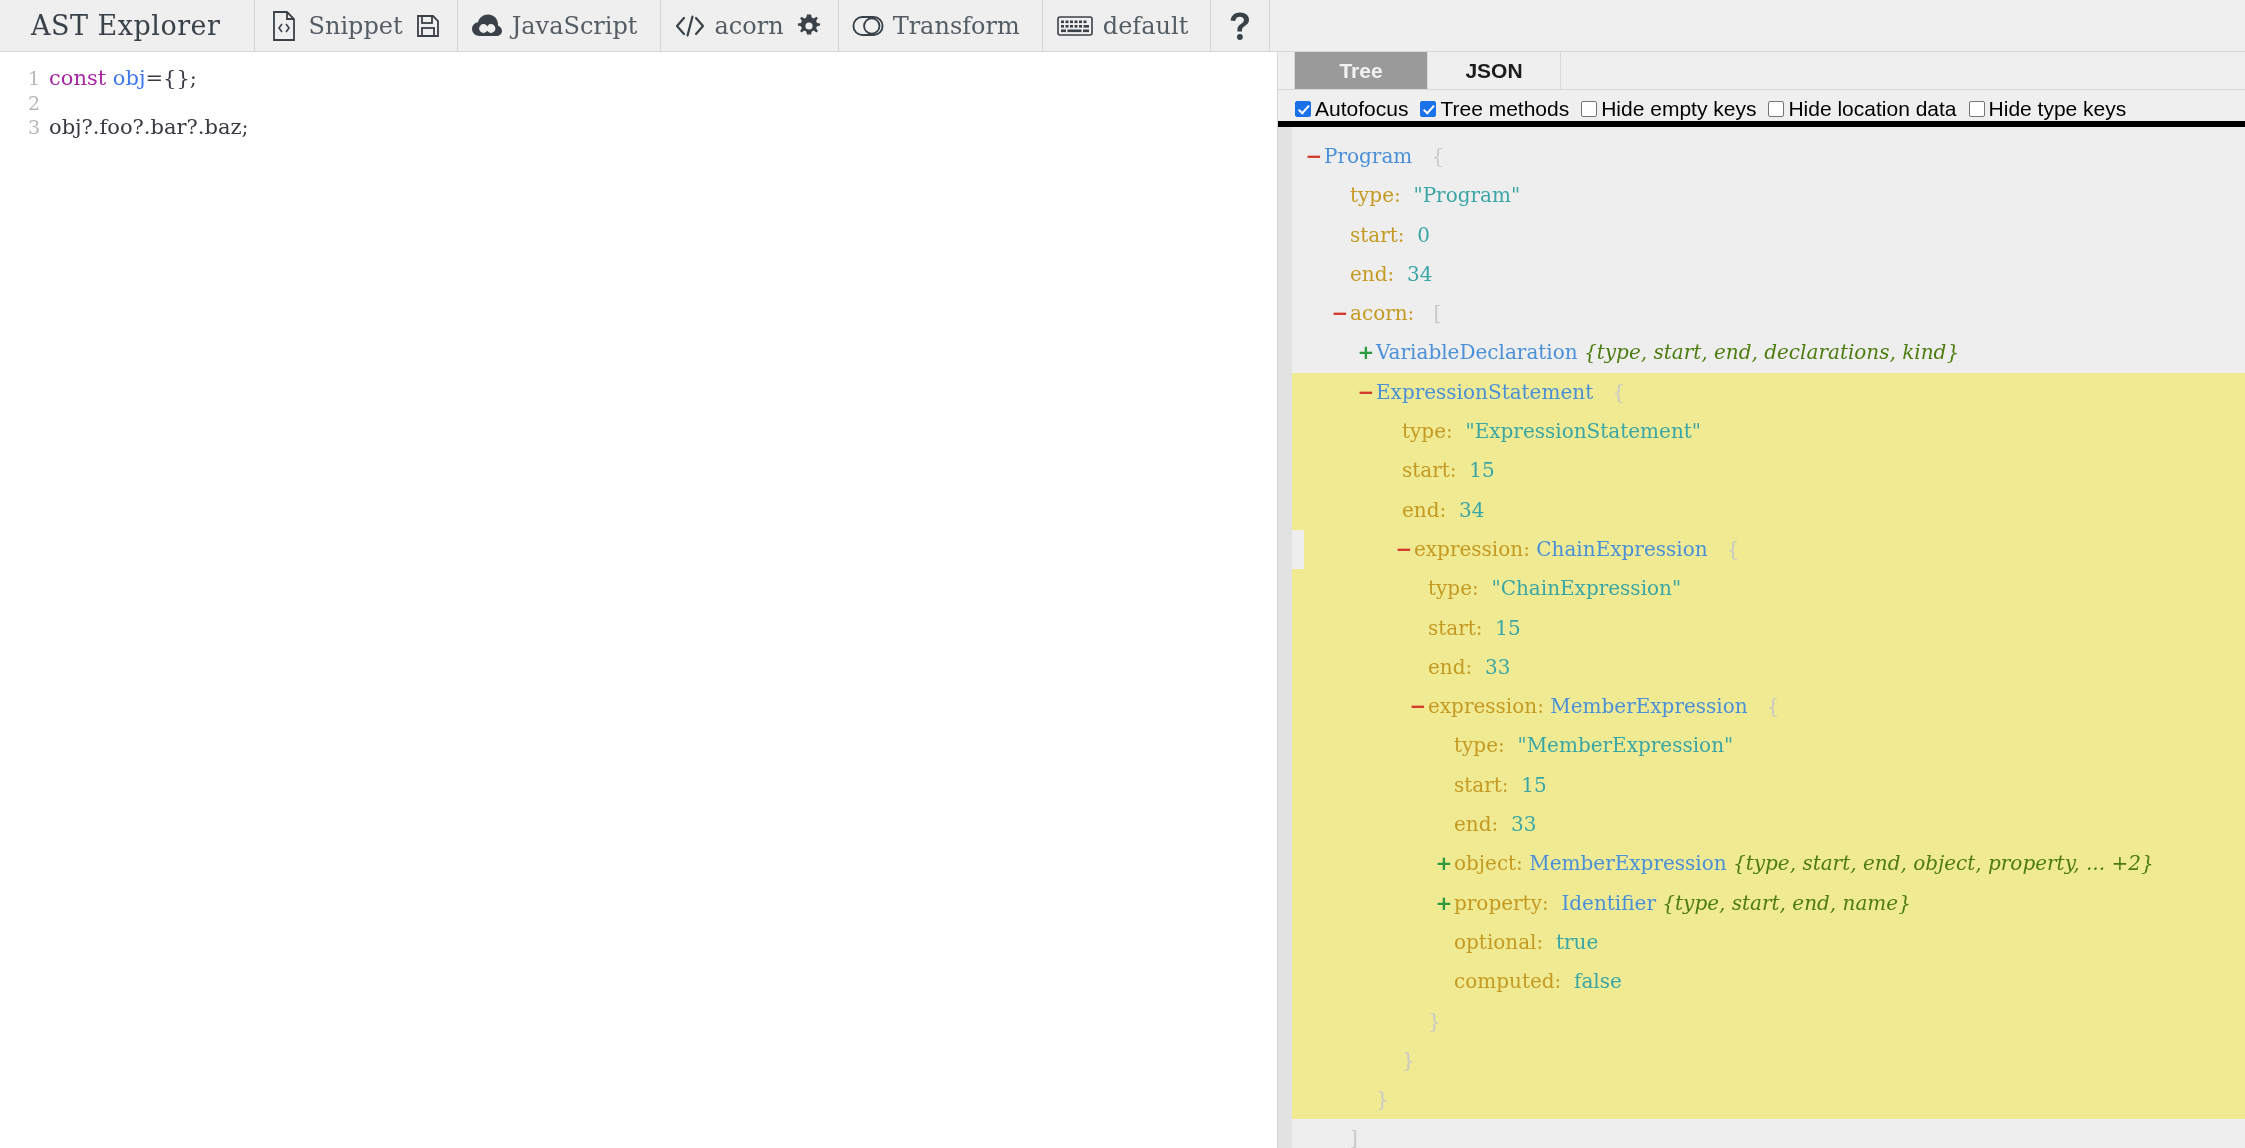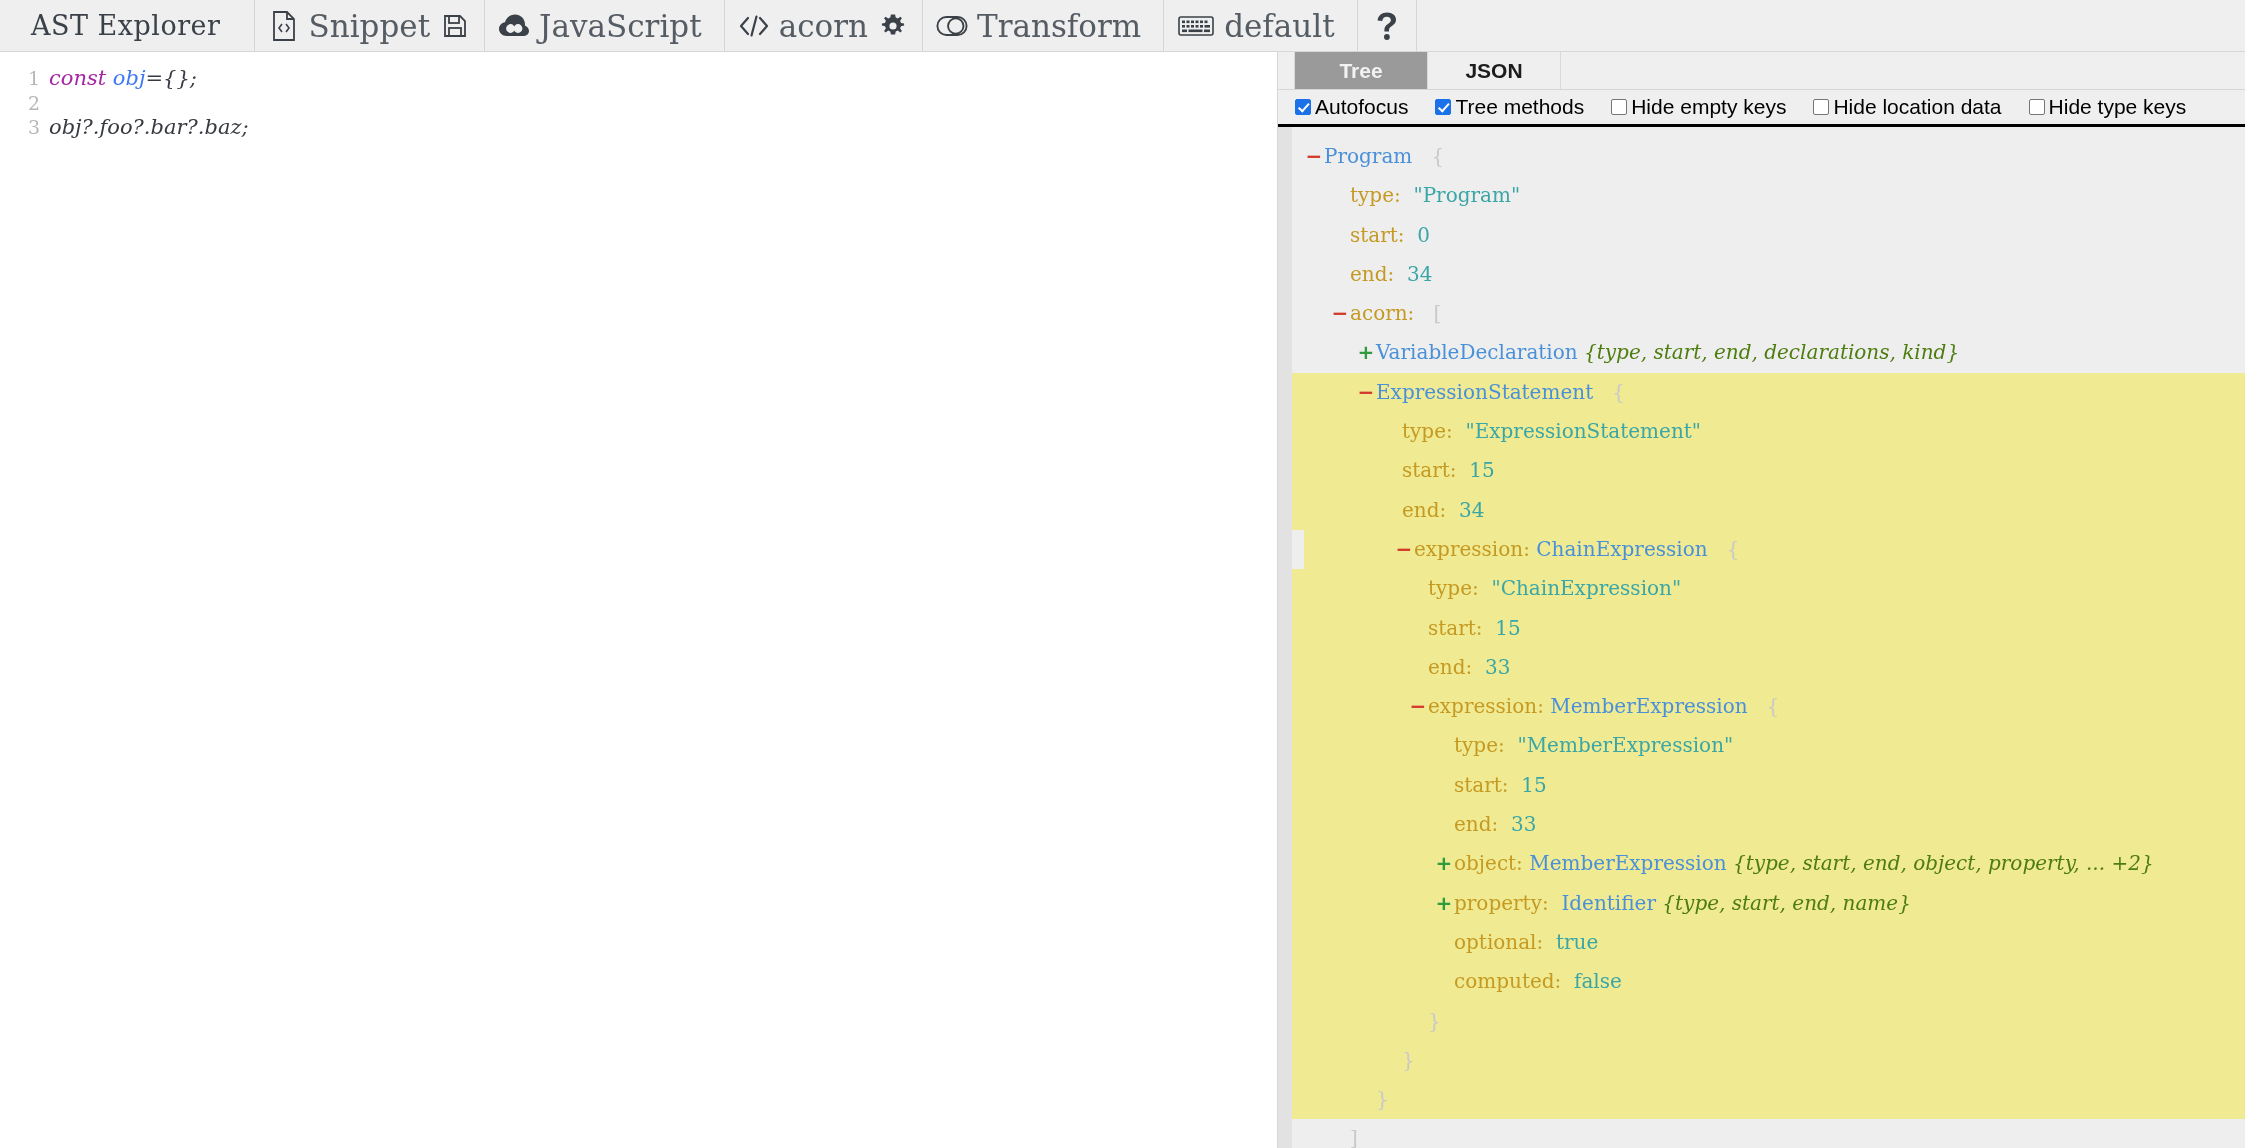--- a/index.html
+++ b/index.html
@@ -33,21 +33,21 @@
   }
   .tb-group.nodiv { border-right: none; }
   .tb-brand {
     font-size: 27px;
     letter-spacing: 0.5px;
     color: #3b4148;
     padding: 0 20px 0 18px;
     font-family: "DejaVu Serif", serif;
   }
   .tb-label {
-    font-size: 31px;
+    font-size: 24px;
     color: #555c63;
     padding: 0 9px;
     font-family: "DejaVu Serif", serif;
   }
   .tb-icon {
     display: inline-flex;
     align-items: center;
     justify-content: center;
     width: 32px;
     height: 32px;
@@ -85,21 +85,21 @@
   }
   .gutter {
     width: 40px;
     text-align: right;
     color: #b7b7b7;
     font-size: 19px;
     padding-right: 9px;
     flex: none;
     font-family: "DejaVu Serif", serif;
   }
-  .code-text { color: #222; font-style: italic; }
+  .code-text { color: #222; }
   .tok-kw   { color: #a626a4; }
   .tok-var  { color: #4078f2; }
   .tok-punc { color: #383a42; }
   .tok-plain{ color: #383a42; }
 
   
   #tree-pane {
     width: 967px;
     background: #eeeeee;
     display: flex;
@@ -136,30 +136,29 @@
     cursor: pointer;
   }
   .tab.active {
     background: #9a9a9a;
     color: #f2f2f2;
   }
   .tabbar .filler { flex: 1; }
 
   .optbar {
     display: flex;
-    align-items: center;
+    align-items: flex-end;
     height: 37px;
     flex: none;
     background: #efefef;
-    border-bottom: 3px solid #000000;
+    border-bottom: 6px solid #000000;
     padding-left: 17px;
     box-sizing: border-box;
     white-space: nowrap;
     overflow: hidden;
-    gap: 15px;
   }
   .opt {
     display: inline-flex;
     align-items: center;
     font-family: "Liberation Sans", sans-serif;
     font-size: 21px;
     color: #000;
     margin-right: 12px;
     cursor: pointer;
   }

